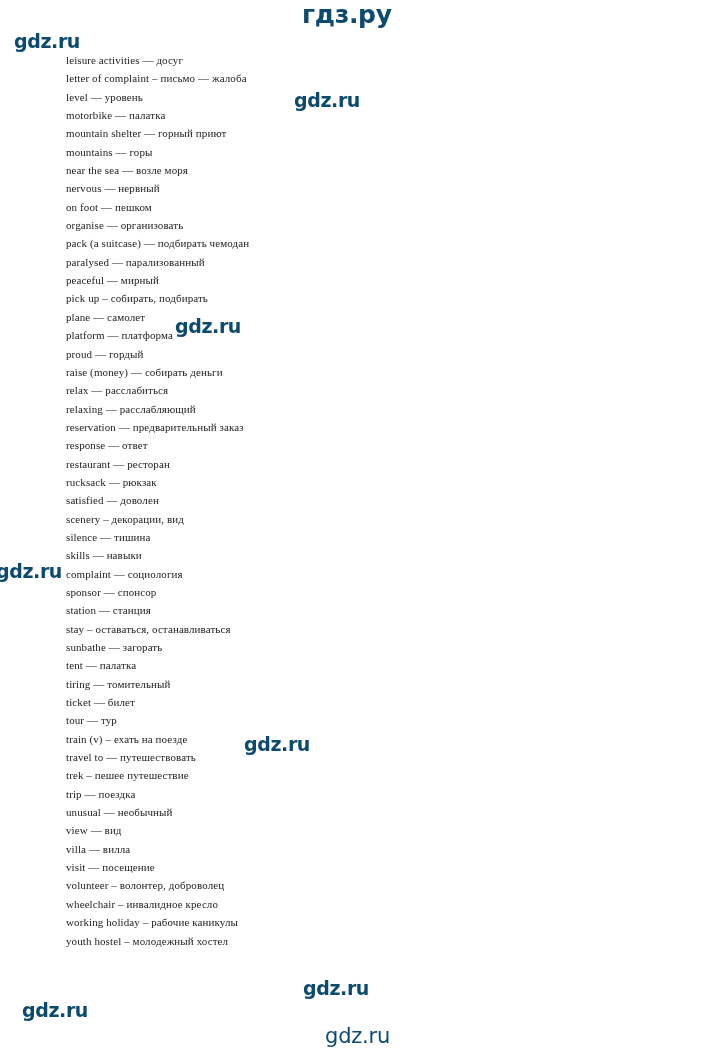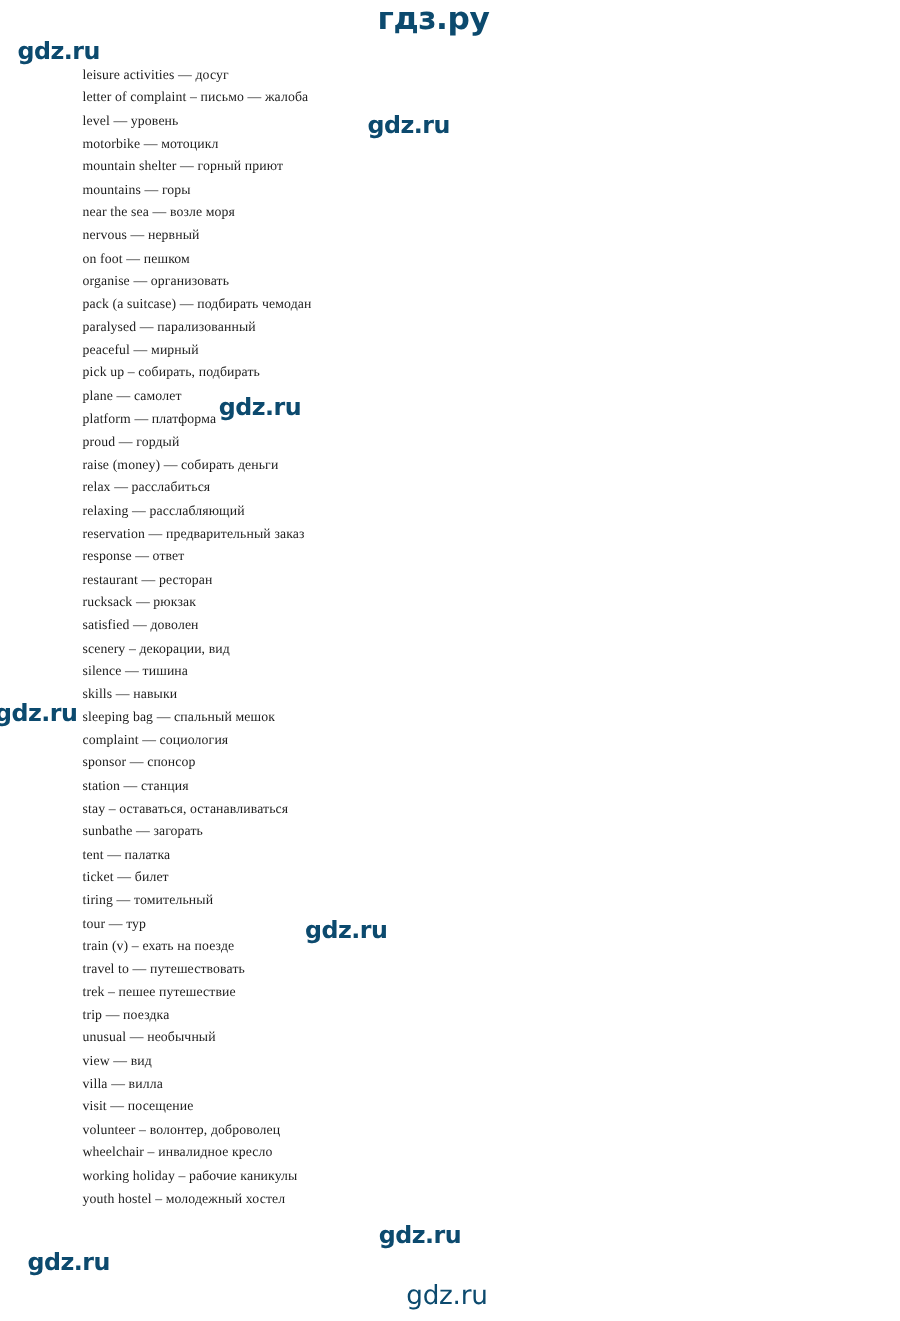--- a/index.html
+++ b/index.html
@@ -126,21 +126,21 @@
   <div class="wm wm-bold wm-left-skills">gdz.ru</div>
   <div class="wm wm-bold wm-mid-tiring">gdz.ru</div>
   <div class="wm wm-bold wm-youth">gdz.ru</div>
   <div class="wm wm-bold wm-bottom-left">gdz.ru</div>
   <div class="wm wm-reg wm-bottom-center">gdz.ru</div>
 
   <ul id="vocab-list">
       <li>leisure activities — досуг</li>
       <li>letter of complaint – письмо — жалоба</li>
       <li>level — уровень</li>
-      <li>motorbike — мотоцикл</li>
+      <li>motorbike — палатка</li>
       <li>mountain shelter — горный приют</li>
       <li>mountains — горы</li>
       <li>near the sea — возле моря</li>
       <li>nervous — нервный</li>
       <li>on foot — пешком</li>
       <li>organise — организовать</li>
       <li>pack (a suitcase) — подбирать чемодан</li>
       <li>paralysed — парализованный</li>
       <li>peaceful — мирный</li>
       <li>pick up – собирать, подбирать</li>
@@ -151,29 +151,28 @@
       <li>relax — расслабиться</li>
       <li>relaxing — расслабляющий</li>
       <li>reservation — предварительный заказ</li>
       <li>response — ответ</li>
       <li>restaurant — ресторан</li>
       <li>rucksack — рюкзак</li>
       <li>satisfied — доволен</li>
       <li>scenery – декорации, вид</li>
       <li>silence — тишина</li>
       <li>skills — навыки</li>
-      <li>sleeping bag — спальный мешок</li>
       <li>complaint — социология</li>
       <li>sponsor — спонсор</li>
       <li>station — станция</li>
       <li>stay – оставаться, останавливаться</li>
       <li>sunbathe — загорать</li>
       <li>tent — палатка</li>
+      <li>tiring — томительный</li>
       <li>ticket — билет</li>
-      <li>tiring — томительный</li>
       <li>tour — тур</li>
       <li>train (v) – ехать на поезде</li>
       <li>travel to — путешествовать</li>
       <li>trek – пешее путешествие</li>
       <li>trip — поездка</li>
       <li>unusual — необычный</li>
       <li>view — вид</li>
       <li>villa — вилла</li>
       <li>visit — посещение</li>
       <li>volunteer – волонтер, доброволец</li>

